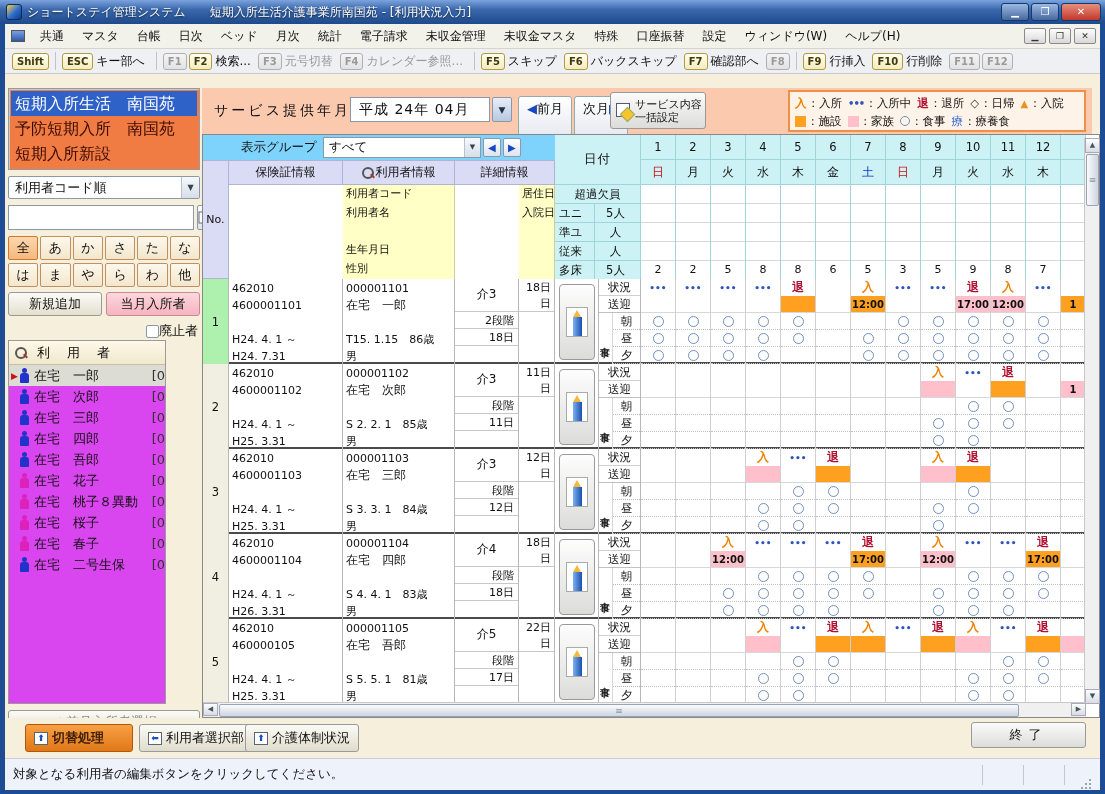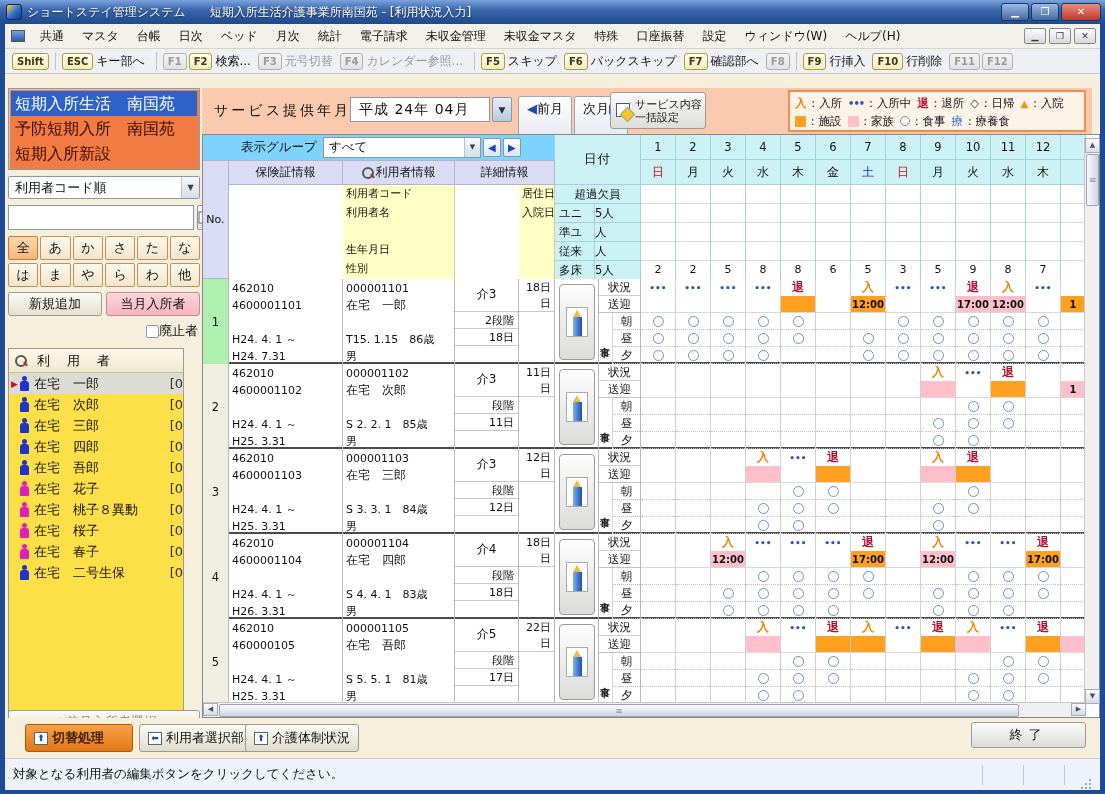--- a/index.html
+++ b/index.html
@@ -59,21 +59,21 @@
 .kana-row { display:flex; gap:2px; margin-bottom:3px; }
 .kana-btn { flex:1; height:24px; border:1px solid #c09060; border-radius:2px; background:linear-gradient(#fdf8ec,#f3e6cc);
   font-size:13px; text-align:center; line-height:22px; }
 .kana-btn.active { background:linear-gradient(#fcd7ae,#f5b87e); border-color:#d07828; }
 .side-btn-row { position:absolute; left:0; top:204px; width:192px; display:flex; gap:4px; }
 .side-btn { flex:1; height:24px; border:1px solid #9a9a9a; border-radius:3px; background:linear-gradient(#fbfbf6,#e4e0d0);
   font-size:13px; text-align:center; line-height:22px; }
 .side-btn.pink { background:linear-gradient(#fcd7dc,#f6b4c0); border-color:#c88898; }
 .haishi-row { position:absolute; right:2px; top:234px; display:flex; align-items:center; font-size:13px; }
 .chk { width:13px; height:13px; border:1px solid #8a98a8; background:#fff; border-radius:2px; }
-.user-list { position:absolute; left:0; top:252px; width:176px; height:364px; background:#fde047; border:1px solid #9a9a9a; overflow:hidden;margin-top:8px; }
+.user-list { position:absolute; left:0; top:252px; width:158px; height:364px; background:#d946ef; border:1px solid #9a9a9a; overflow:hidden; }
 .ul-header { height:24px; background:linear-gradient(#fdf8e8,#f1e8cc); border-bottom:1px solid #c8c0a0;
   display:flex; align-items:center; font-size:13px; padding:0 6px; letter-spacing:2px; }
 .mag { width:12px; height:12px; position:relative; margin-right:10px; }
 .mag::before { content:""; position:absolute; left:0; top:0; width:8px; height:8px; border:2px solid #555; border-radius:50%; }
 .mag::after { content:""; position:absolute; left:8px; top:8px; width:5px; height:2px; background:#a33; transform:rotate(45deg); }
 .user-item { height:21px; display:flex; align-items:center; font-size:13px; white-space:nowrap; overflow:hidden; padding-left:2px; }
 .user-item.sel { background:#dcdcd4; }
 .u-cursor { width:8px; font-size:9px; color:#cc1111; }
 .person { width:11px; height:15px; position:relative; display:inline-block; margin:0 4px 0 0; flex:none; }
 .person::before { content:""; position:absolute; top:0; left:3px; width:5px; height:5px; border-radius:50%; }
@@ -133,21 +133,21 @@
 .yellow-line { position:absolute; background:#ffffc6; border-right:1px solid #cfcf9a; font-size:11px;
   display:flex; flex-direction:column; }
 .yl { height:18.8px; line-height:18.8px; padding:0 3px; white-space:nowrap; overflow:hidden; }
 .g-dates { position:absolute; left:352px; top:0; width:531px; height:144px; background:#cdf2f5; }
 .date-label { position:absolute; left:0; top:0; width:86px; height:50px; display:flex; align-items:center; justify-content:center;
   font-size:12.5px; border-right:1px solid #9fd4da; border-bottom:1px solid #9fd4da; letter-spacing:1px; }
 .cap-label { position:absolute; left:0; top:50px; width:86px; height:19px; border-right:1px solid #9fd4da; border-bottom:1px solid #9fd4da;
   font-size:11.5px; display:flex; align-items:center; justify-content:center; }
 .cap-row { position:absolute; left:0; width:86px; height:19px; display:flex; font-size:11.5px; border-bottom:1px solid #9fd4da; }
 .cap-row .cl { width:40px; padding-left:4px; border-right:1px solid #9fd4da; line-height:18px; }
-.cap-row .cv { flex:1; text-align:left; padding-right:4px; border-right:1px solid #9fd4da; line-height:18px; }
+.cap-row .cv { flex:1; text-align:center; padding-right:4px; border-right:1px solid #9fd4da; line-height:18px; }
 .daycol { position:absolute; top:0; height:144px; border-right:1px solid #9fd4da; }
 .dn { height:25px; line-height:25px; text-align:center; font-size:11.5px; border-bottom:1px solid #9fd4da; }
 .dw { height:25px; line-height:25px; text-align:center; font-size:12px; border-bottom:1px solid #9fd4da; }
 .dw.sun { color:#cc1111; }
 .dw.sat { color:#1133cc; }
 .dcap { height:19px; background:#fff; border-bottom:1px solid #d8d8d8; }
 .dcnt { height:18px; background:#fff; text-align:center; font-size:11px; line-height:18px; }
 
 
 .tbody { position:absolute; left:0; top:144px; width:883px; }

